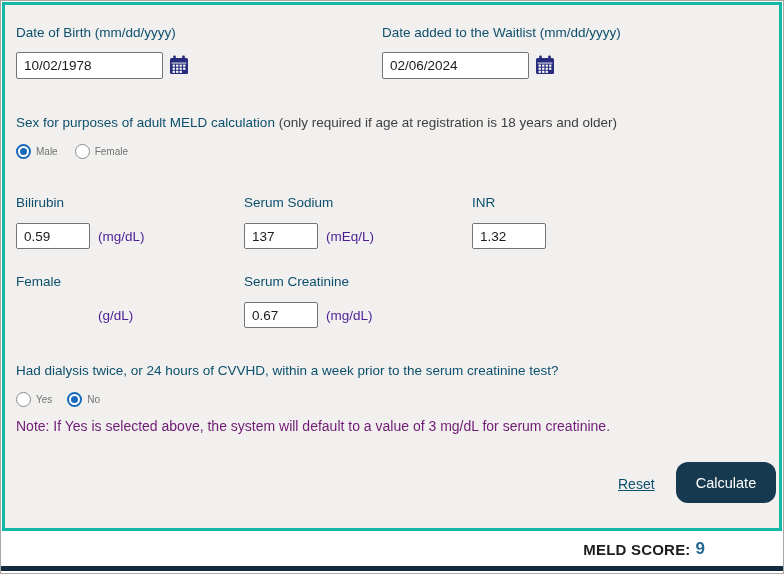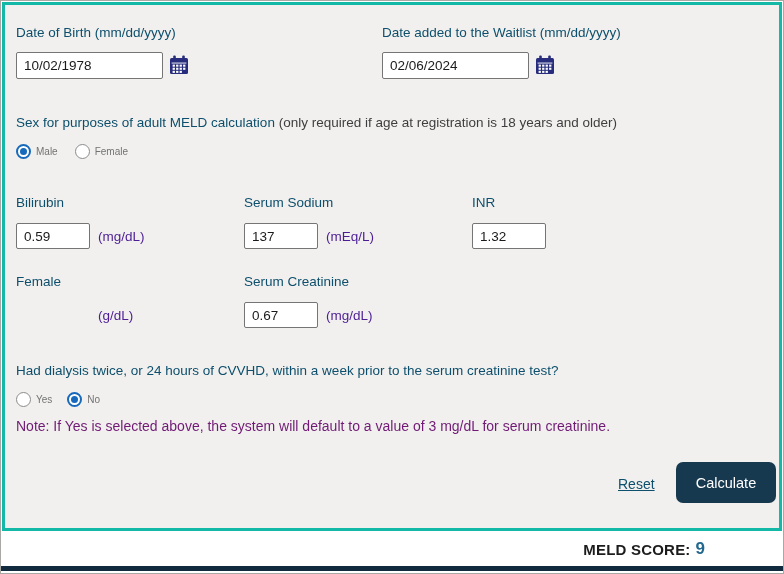--- a/index.html
+++ b/index.html
@@ -36,21 +36,21 @@
     content:''; position:absolute; left:2px; top:2px; right:2px; bottom:2px;
     background:#1669bb; border-radius:50%;
   }
   .radio-label { font-size:10px; color:#737373; }
   .note-text { font-size:14px; color:#701a75; }
   .reset-link {
     font-size:14px; color:#0d4f6c; text-decoration:underline; cursor:pointer;
   }
   .calc-button {
     width:100px; height:41px; background:#17394f; color:#ffffff;
-    border:none; border-radius:7px; font-family:"Liberation Sans", sans-serif;
+    border:none; border-radius:12px; font-family:"Liberation Sans", sans-serif;
     font-size:14.5px; cursor:pointer;
   }
   .result-strip {
     position:absolute; left:1px; top:531px; width:716px; height:34px;
     background:#ffffff; display:flex; align-items:center; justify-content:flex-end;
     padding-right:13px;
   }
   .score-label { font-size:15px; font-weight:bold; color:#1c1c1c; letter-spacing:0.2px; }
   .score-value { font-size:17px; font-weight:bold; color:#23698f; margin-left:5px; }
   .footer-bar {

